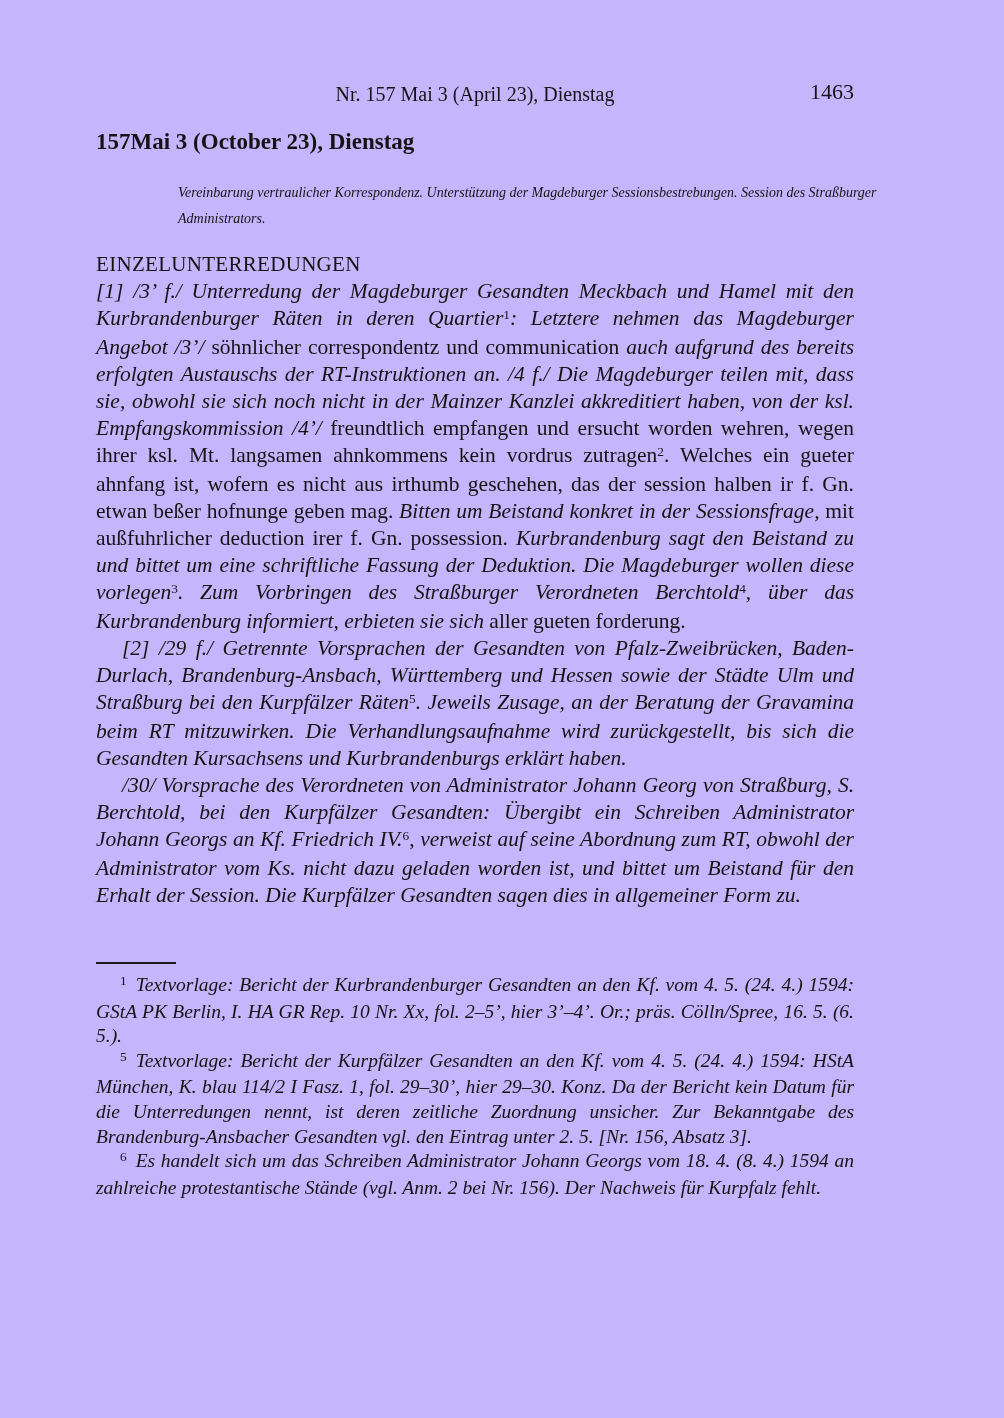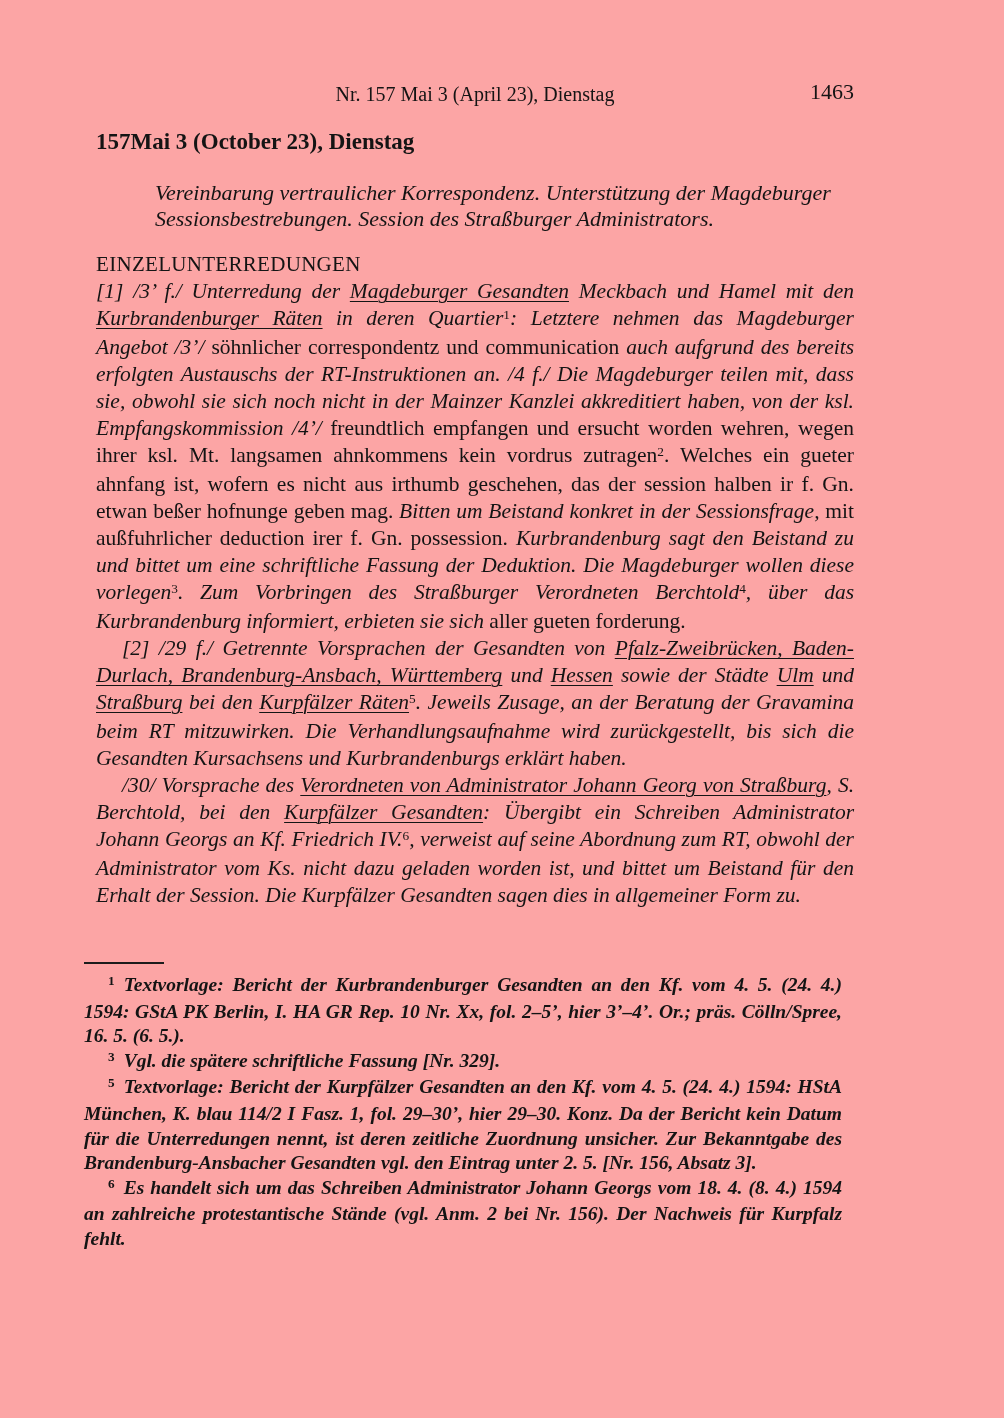--- a/index.html
+++ b/index.html
@@ -1,19 +1,19 @@
 <!DOCTYPE html>
 <html lang="de"><head>
 <meta charset="utf-8">
 <style>
   html,body{margin:0;padding:0;background:#e8e8e8;}
   .page{
     position:relative;
     width:1004px;height:1418px;
-    background:#fca5a5;
+    background:#c4b5fd;
     color:#141414;
     font-family:"Liberation Serif", serif;
     margin:0 auto;
     overflow:hidden;
     box-sizing:border-box;
   }
   .content{
     position:absolute;
     left:96px;
     width:758px;
@@ -37,57 +37,56 @@
   .entry-heading{
     margin-top:20px;
     font-weight:bold;
     font-size:23px;
     line-height:28px;
   }
   .entry-heading .num{}
   
   .summary{
     margin-top:24px;
-    margin-left:59px;
+    margin-left:82px;
     width:700px;
     font-style:italic;
-    font-size:22px;
+    font-size:14px;
     line-height:26px;
   }
   
   .section-label{
     margin-top:19px;
     font-size:21px;
     line-height:27px;
     letter-spacing:0.3px;
   }
   
   .para{
     margin:0;
     font-size:21.5px;
     line-height:27px;
     text-align:justify;
   }
   .para.indent{text-indent:26px;}
   .it{font-style:italic;}
-  .ul{text-decoration:underline;text-underline-offset:3px;text-decoration-thickness:1.2px;}
+  .ul{text-underline-offset:3px;text-decoration-thickness:1.2px;}
   .sup{
     font-size:0.62em;
     position:relative;
     top:-0.48em;
     font-style:normal;
     vertical-align:baseline;
   }
   
   .footnotes{
     position:absolute;
-    left:84px;
+    left:96px;
     width:758px;
     top:962px;
-    font-weight:bold;
   }
   .fn-rule{
     width:80px;
     border:0;
     border-top:2px solid #1c1c1c;
     margin:0 0 9px 0;
   }
   .footnote{
     margin:0;
     font-size:19.5px;
@@ -124,17 +123,16 @@
 
     <p class="para"><span class="it">[1] /3’ f./ Unterredung der </span><span class="it ul">Magdeburger Gesandten</span><span class="it"> Meckbach und Hamel mit den </span><span class="it ul">Kurbrandenburger Räten</span><span class="it"> in deren Quartier</span><span class="sup">1</span><span class="it">: Letztere nehmen das Magdeburger Angebot /3’/ </span><span>söhnlicher correspondentz und communication </span><span class="it">auch aufgrund des bereits erfolgten Austauschs der RT-Instruktionen an. /4 f./ Die Magdeburger teilen mit, dass sie, obwohl sie sich noch nicht in der Mainzer Kanzlei akkreditiert haben, von der ksl. Empfangskommission /4’/ </span><span>freundtlich empfangen und ersucht worden wehren, wegen ihrer ksl. Mt. langsamen ahnkommens kein vordrus zutragen</span><span class="sup">2</span><span>. Welches ein gueter ahnfang ist, wofern es nicht aus irthumb geschehen, das der session halben ir f. Gn. etwan beßer hofnunge geben mag. </span><span class="it">Bitten um Beistand konkret in der Sessionsfrage,</span><span> mit außfuhrlicher deduction irer f. Gn. possession. </span><span class="it">Kurbrandenburg sagt den Beistand zu und bittet um eine schriftliche Fassung der Deduktion. Die Magdeburger wollen diese vorlegen</span><span class="sup">3</span><span class="it">. Zum Vorbringen des Straßburger Verordneten Berchtold</span><span class="sup">4</span><span class="it">, über das Kurbrandenburg informiert, erbieten sie sich </span><span>aller gueten forderung.</span></p>
     <p class="para indent"><span class="it">[2] /29 f./ Getrennte Vorsprachen der Gesandten von </span><span class="it ul">Pfalz-Zweibrücken, Baden-Durlach, Brandenburg-Ansbach, Württemberg</span><span class="it"> und </span><span class="it ul">Hessen</span><span class="it"> sowie der Städte </span><span class="it ul">Ulm</span><span class="it"> und </span><span class="it ul">Straßburg</span><span class="it"> bei den </span><span class="it ul">Kurpfälzer Räten</span><span class="sup">5</span><span class="it">. Jeweils Zusage, an der Beratung der Gravamina beim RT mitzuwirken. Die Verhandlungsaufnahme wird zurückgestellt, bis sich die Gesandten Kursachsens und Kurbrandenburgs erklärt haben.</span></p>
     <p class="para indent"><span class="it">/30/ Vorsprache des </span><span class="it ul">Verordneten von Administrator Johann Georg von Straßburg</span><span class="it">, S. Berchtold, bei den </span><span class="it ul">Kurpfälzer Gesandten</span><span class="it">: Übergibt ein Schreiben Administrator Johann Georgs an Kf. Friedrich IV.</span><span class="sup">6</span><span class="it">, verweist auf seine Abordnung zum RT, obwohl der Administrator vom Ks. nicht dazu geladen worden ist, und bittet um Beistand für den Erhalt der Session. Die Kurpfälzer Gesandten sagen dies in allgemeiner Form zu.</span></p>
 
   </div>
 
   <div class="footnotes">
     <hr class="fn-rule">
     <p class="footnote"><span class="fnnum">1</span><span><span class="it">Textvorlage: Bericht der Kurbrandenburger Gesandten an den Kf. vom 4. 5. (24. 4.) 1594: GStA PK Berlin, I. HA GR Rep. 10 Nr. Xx, fol. 2–5’, hier 3’–4’. Or.; präs. Cölln/Spree, 16. 5. (6. 5.).</span></span></p>
-    <p class="footnote"><span class="fnnum">3</span><span><span class="it">Vgl. die spätere schriftliche Fassung [Nr. 329].</span></span></p>
     <p class="footnote"><span class="fnnum">5</span><span><span class="it">Textvorlage: Bericht der Kurpfälzer Gesandten an den Kf. vom 4. 5. (24. 4.) 1594: HStA München, K. blau 114/2 I Fasz. 1, fol. 29–30’, hier 29–30. Konz. Da der Bericht kein Datum für die Unterredungen nennt, ist deren zeitliche Zuordnung unsicher. Zur Bekanntgabe des Brandenburg-Ansbacher Gesandten vgl. den Eintrag unter 2. 5. [Nr. 156, Absatz 3].</span></span></p>
     <p class="footnote"><span class="fnnum">6</span><span><span class="it">Es handelt sich um das Schreiben Administrator Johann Georgs vom 18. 4. (8. 4.) 1594 an zahlreiche protestantische Stände (vgl. Anm. 2 bei Nr. 156). Der Nachweis für Kurpfalz fehlt.</span></span></p>
   </div>
 </div>
 
 </body></html>

